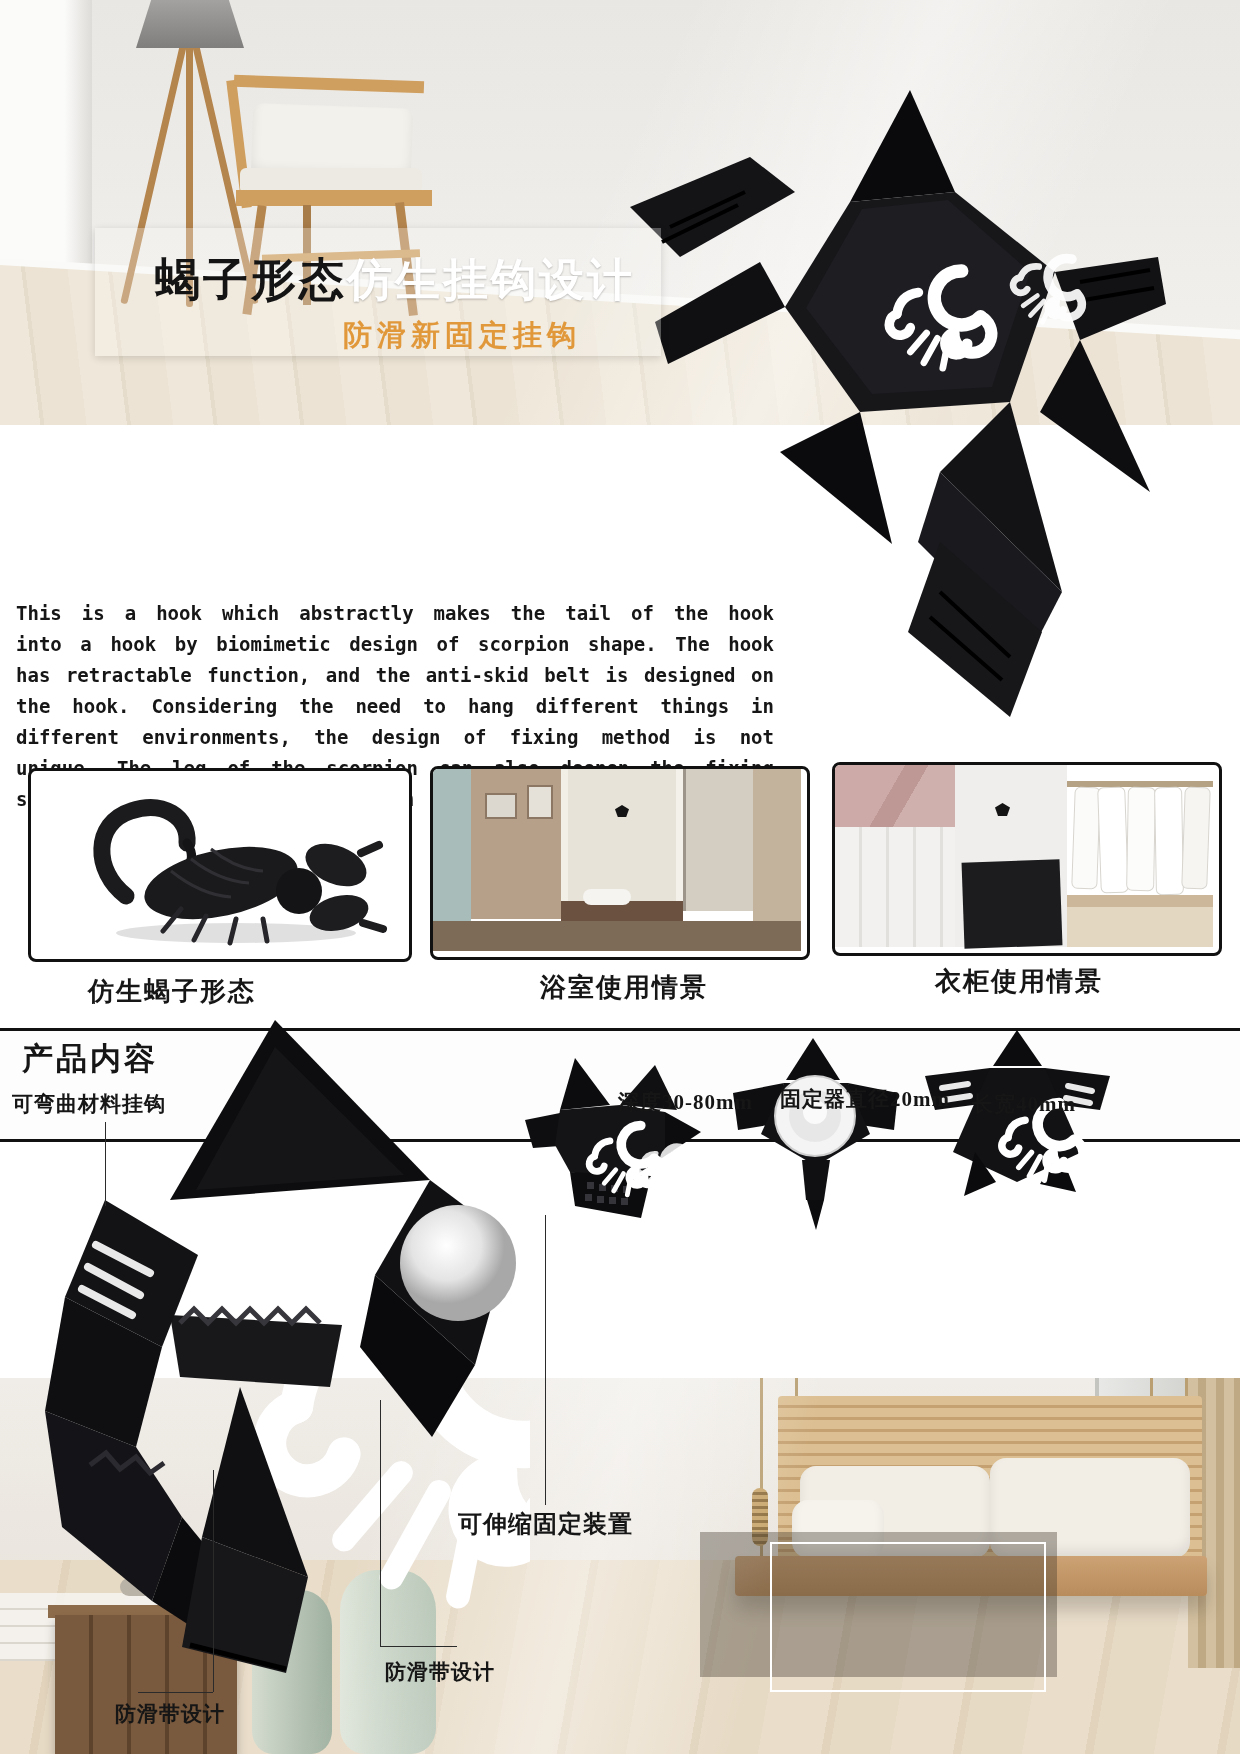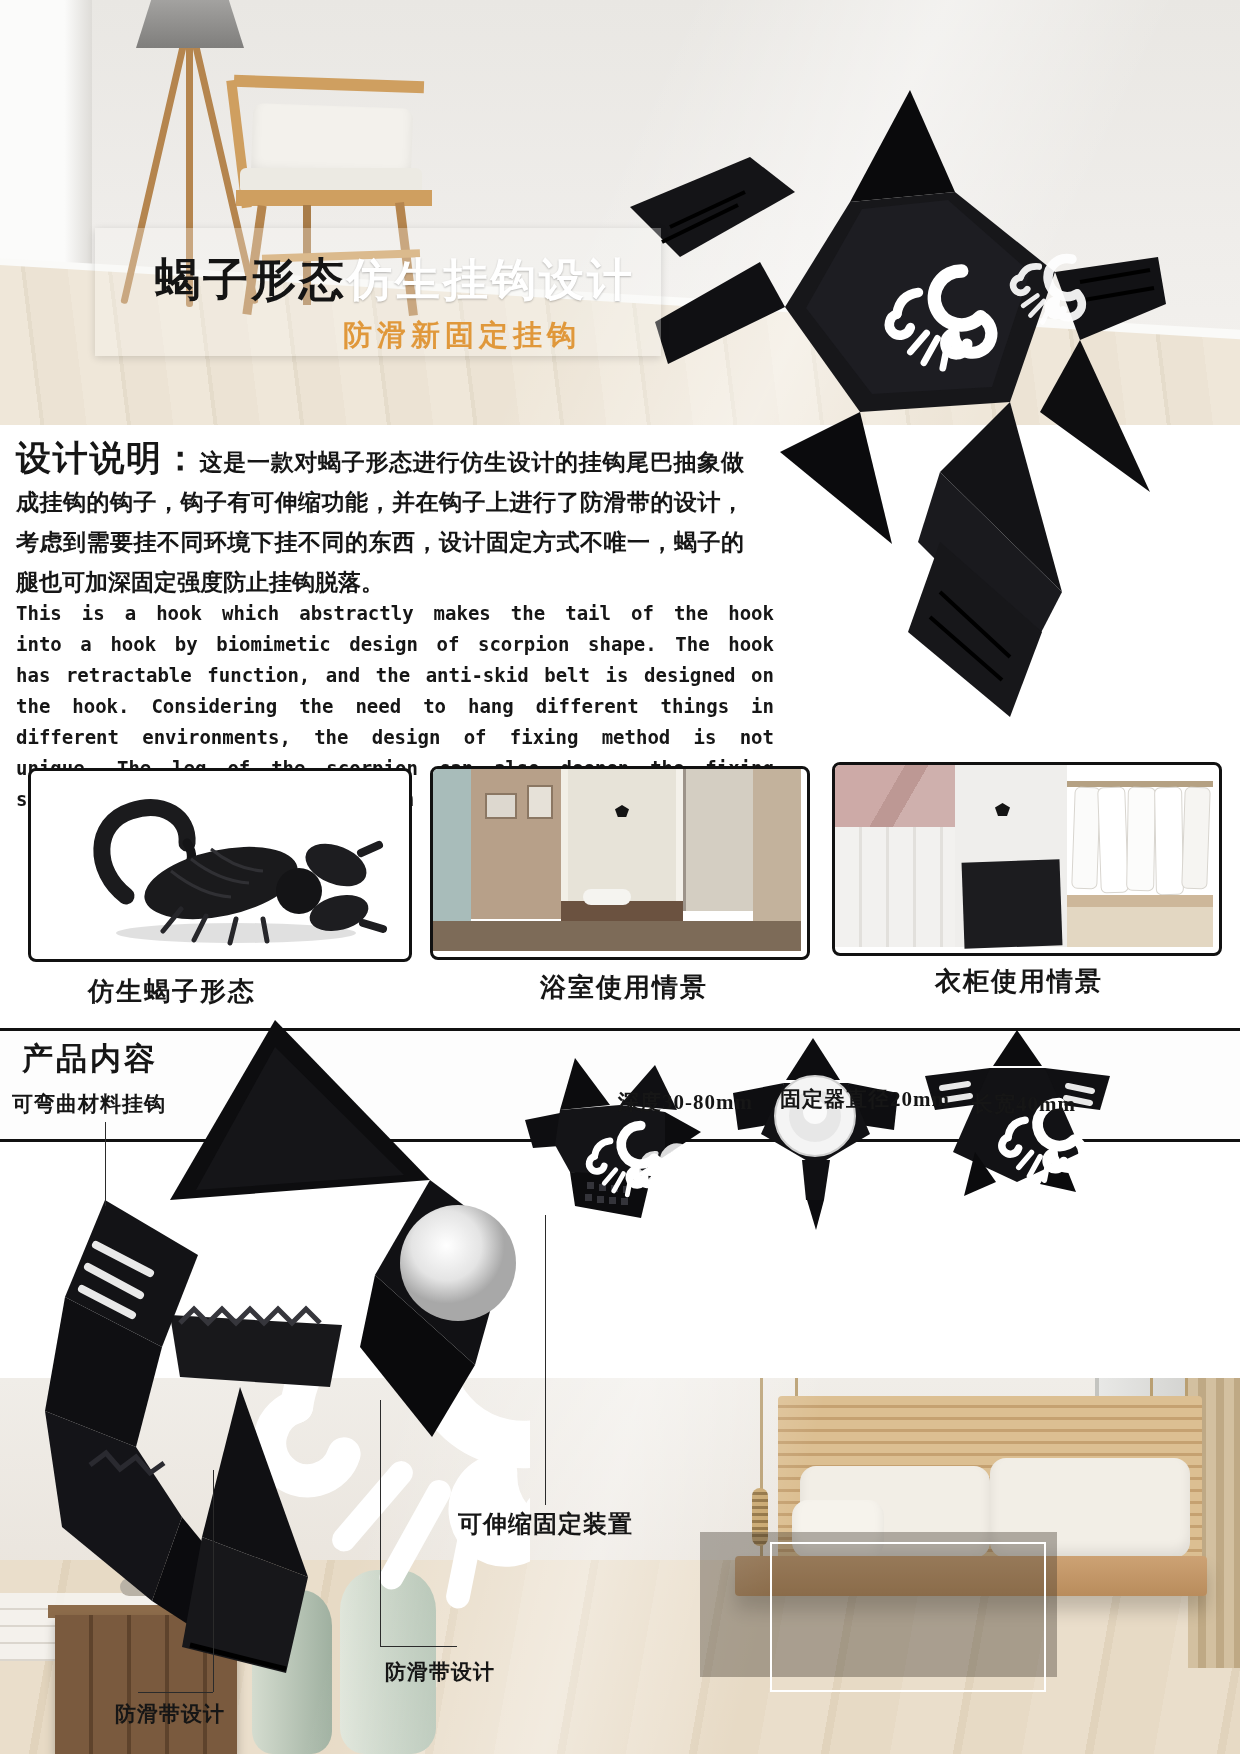--- a/index.html
+++ b/index.html
@@ -131,23 +131,20 @@
     </g>
   </svg>
 
   <div class="abs" id="title-band">
     <div class="abs" id="title-line">
       <span id="title-black">蝎子形态</span><span id="title-white">仿生挂钩设计</span>
     </div>
     <div class="abs" id="subtitle">防滑新固定挂钩</div>
   </div>
 
-  <p class="abs" id="desc-cn" style="margin:0;">
-    <span class="lead">设计说明：</span><span>这是一款对蝎子形态进行仿生设计的挂钩尾巴抽象做成挂钩的钩子，钩子有可伸缩功能，并在钩子上进行了防滑带的设计，考虑到需要挂不同环境下挂不同的东西，设计固定方式不唯一，蝎子的腿也可加深固定强度防止挂钩脱落。</span>
-  </p>
   <p class="abs" id="desc-en" style="margin:0;">This is a hook which abstractly makes the tail of the hook into a hook by biomimetic design of scorpion shape. The hook has retractable function, and the anti-skid belt is designed on the hook. Considering the need to hang different things in different environments, the design of fixing method is not unique. The leg of the scorpion can also deepen the fixing strength to prevent the hook from falling off.</p>
 
   <div class="abs card" id="card1">
     <svg width="372" height="182" viewBox="0 0 372 182">
       <ellipse cx="205" cy="162" rx="120" ry="10" fill="rgba(0,0,0,0.12)"></ellipse>
       <path d="M95,125 C62,100 62,52 100,40 C132,29 158,46 156,72" fill="none" stroke="#1b1b1d" stroke-width="17" stroke-linecap="round"></path>
       <path d="M156,72 q10,16 -2,26" fill="none" stroke="#141416" stroke-width="9" stroke-linecap="round"></path>
       <ellipse cx="190" cy="112" rx="78" ry="33" fill="#1a1a1c" transform="rotate(-12 190 112)"></ellipse>
       <path d="M140,100 q30,24 60,26 M160,88 q28,22 58,24 M180,78 q24,20 52,22" stroke="#303034" stroke-width="3" fill="none"></path>
       <circle cx="268" cy="120" r="23" fill="#141416"></circle>

